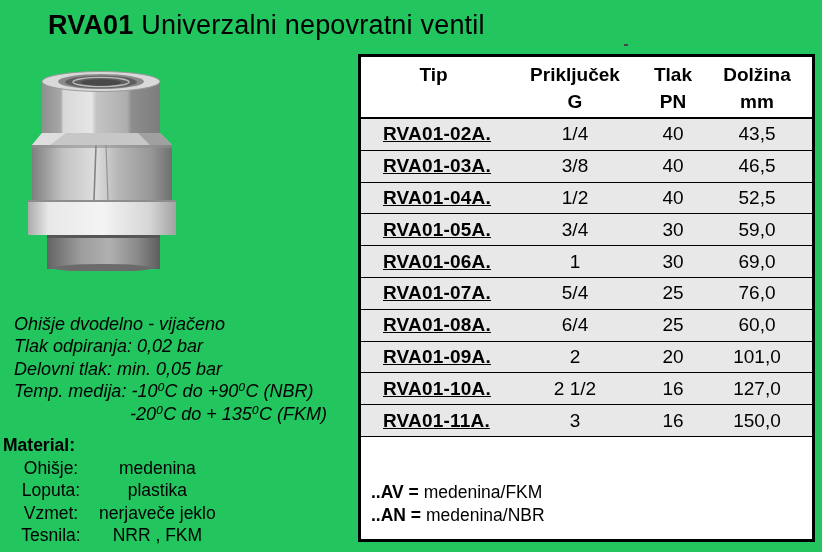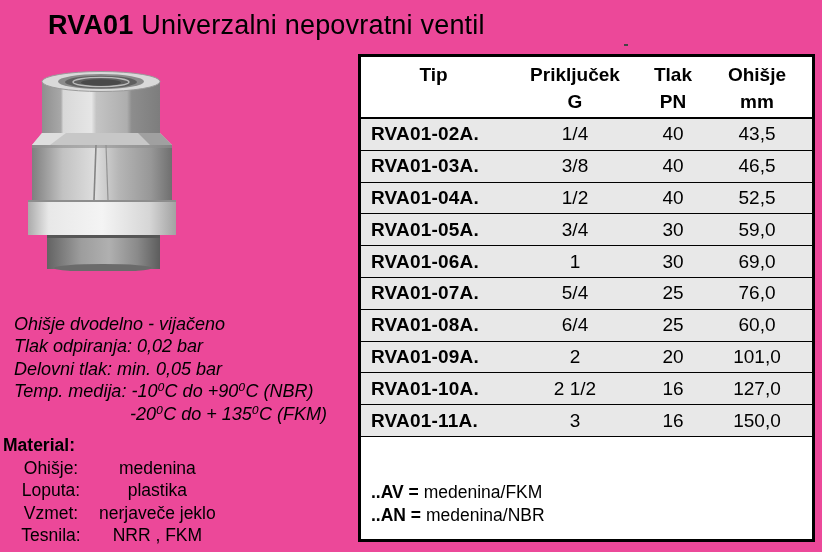--- a/index.html
+++ b/index.html
@@ -1,17 +1,17 @@
 <!DOCTYPE html>
 <html><head>
 <meta charset="utf-8">
 <style>
   html,body{margin:0;padding:0;background:#fff;}
   .page{
-    position:relative;width:822px;height:552px;background:#ec4899;overflow:hidden;
+    position:relative;width:822px;height:552px;background:#22c55e;overflow:hidden;
     font-family:"Liberation Sans","DejaVu Sans",sans-serif;color:#000;
   }
   
   .title{position:absolute;left:48px;top:10px;font-size:27px;letter-spacing:.2px;white-space:nowrap;}
   .title .model{font-weight:bold;}
   
   .photo{position:absolute;left:26px;top:71px;width:152px;height:200px;}
   
   .specs{position:absolute;left:14px;top:313px;font-size:18px;line-height:22.4px;white-space:nowrap;font-style:italic;}
   .specs .indent{margin-left:116px;}
@@ -23,21 +23,21 @@
   .vtable{position:absolute;left:358px;top:54px;width:457px;height:488px;
     border:3px solid #000;box-sizing:border-box;background:#fff;}
   .thead{display:grid;grid-template-columns:145px 138px 58px 110px;height:60px;
     border-bottom:2.5px solid #000;box-sizing:content-box;}
   .thcell{display:flex;flex-direction:column;justify-content:flex-start;align-items:center;
     padding-top:4px;font-weight:bold;font-size:19px;line-height:27px;}
   .trows{}
   .trow{display:grid;grid-template-columns:145px 138px 58px 110px;height:31.8px;
     box-sizing:border-box;border-bottom:1.5px solid #000;background:#e8e8e8;
     align-items:center;font-size:19px;}
-  .td-tip{padding-left:10px;font-weight:bold;letter-spacing:.2px;white-space:nowrap;}
+  .td-tip{padding-left:22px;font-weight:bold;letter-spacing:.2px;white-space:nowrap;text-decoration:underline;}
   .td-c{text-align:center;}
   .notes{position:absolute;left:10px;bottom:12px;font-size:17.5px;line-height:23px;white-space:nowrap;}
   .notes b{font-weight:bold;}
   
   .dot{position:absolute;left:624px;top:44px;width:4px;height:2px;background:#444;}
 </style>
 </head>
 <body>
 
 <div class="page">
@@ -146,21 +146,21 @@
       </div>
       <div class="thcell">
         <span>Priključek</span>
         <span>G</span>
       </div>
       <div class="thcell">
         <span>Tlak</span>
         <span>PN</span>
       </div>
       <div class="thcell">
-        <span>Ohišje</span>
+        <span>Dolžina</span>
         <span>mm</span>
       </div>
     </div>
 
     <div class="trows">
       <div class="trow">
         <div class="td-tip">RVA01-02A.</div>
         <div class="td-c">1/4</div>
         <div class="td-c">40</div>
         <div class="td-c">43,5</div>

